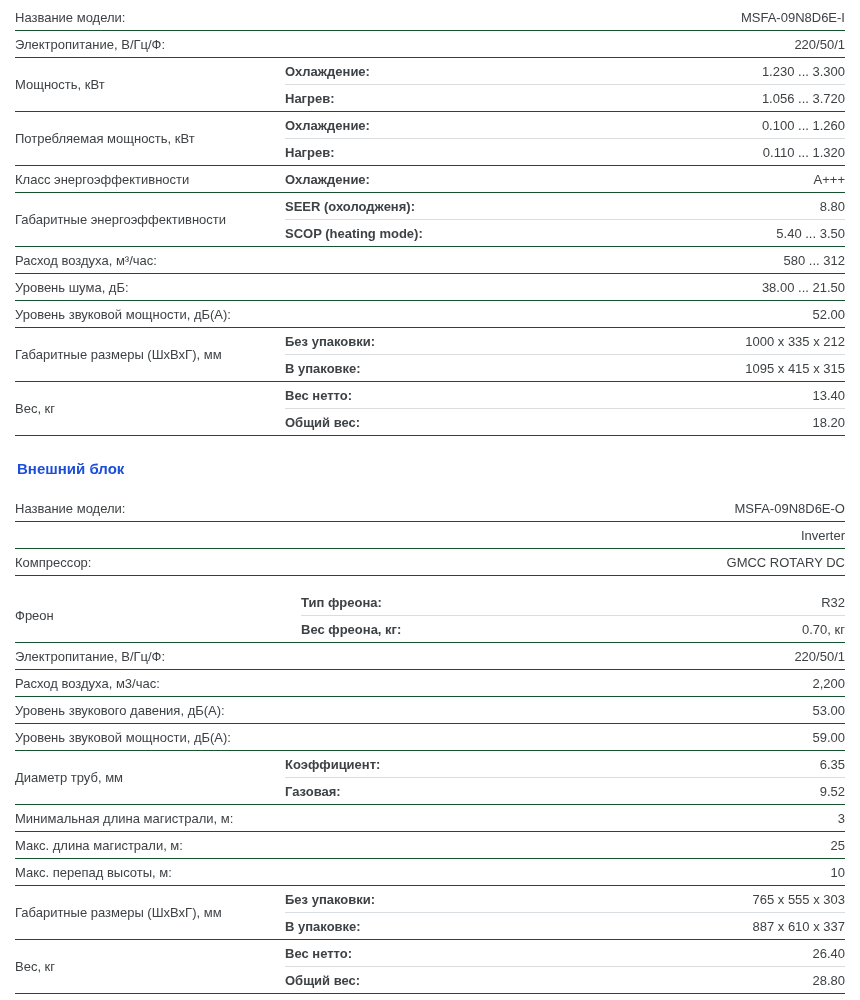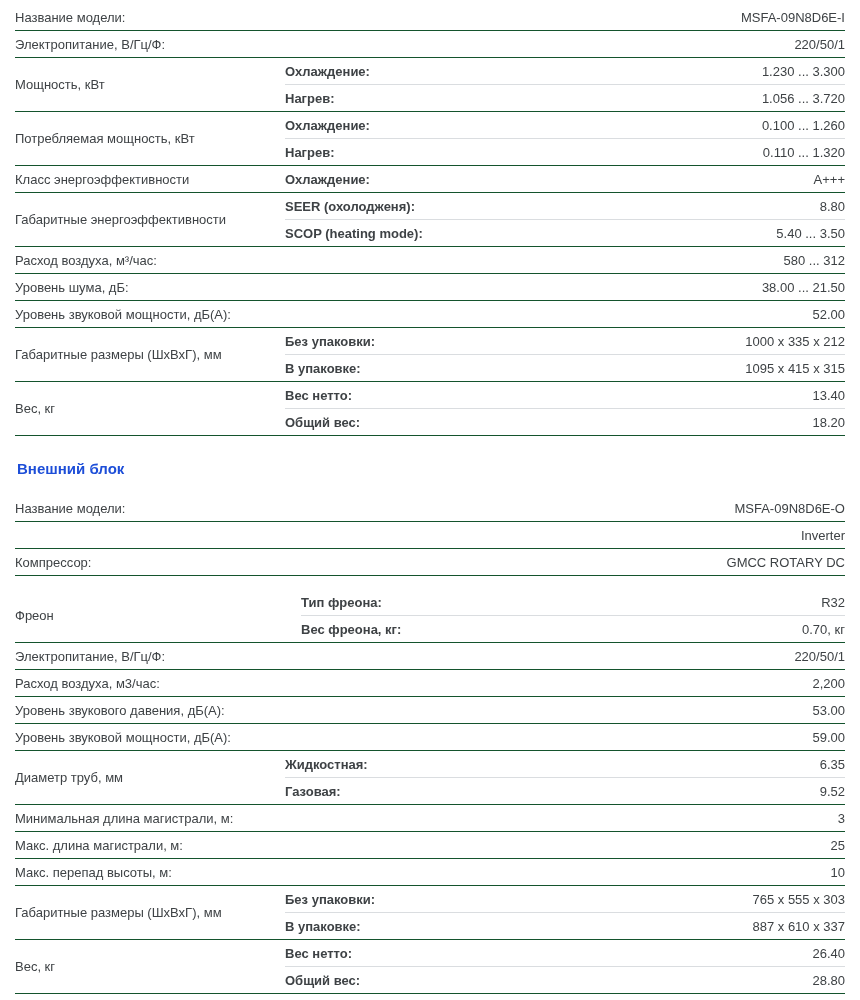--- a/index.html
+++ b/index.html
@@ -268,21 +268,21 @@
           <div class="g-row">
             <span class="g-sub"></span>
             <span class="g-val">59.00</span>
           </div>
         </div>
       </div>
       <div class="group">
         <div class="g-label">Диаметр труб, мм</div>
         <div class="g-rows">
           <div class="g-row">
-            <span class="g-sub">Жидкостная:</span>
+            <span class="g-sub">Коэффициент:</span>
             <span class="g-val">6.35</span>
           </div>
           <div class="g-row">
             <span class="g-sub">Газовая:</span>
             <span class="g-val">9.52</span>
           </div>
         </div>
       </div>
       <div class="group">
         <div class="g-label">Минимальная длина магистрали, м:</div>

